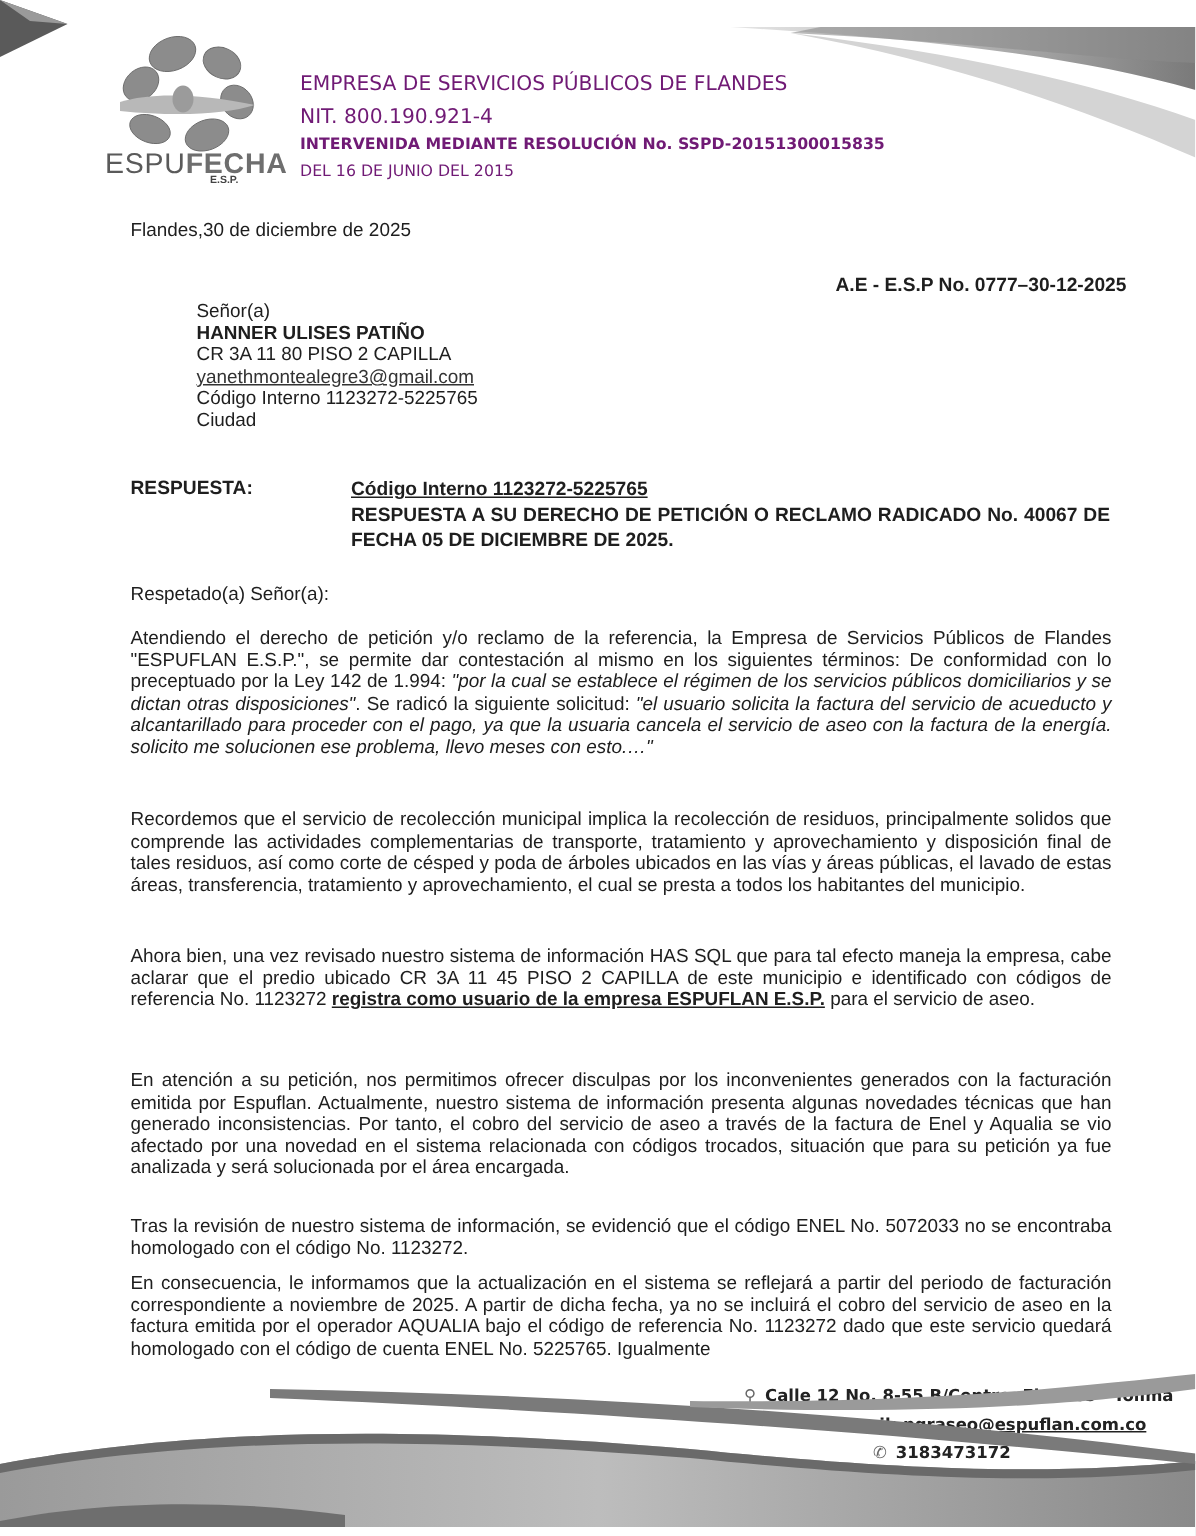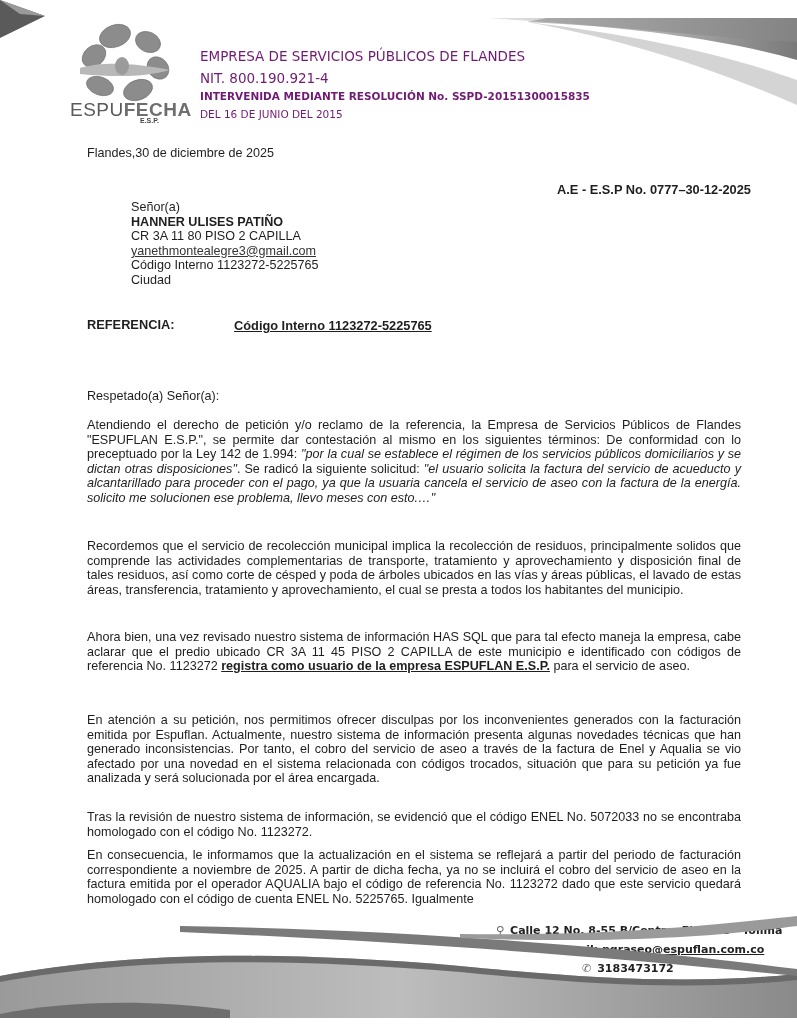--- a/index.html
+++ b/index.html
@@ -103,23 +103,24 @@
 
 <div class="abs txt addr">
   <div>Señor(a)</div>
   <div class="name">HANNER ULISES PATIÑO</div>
   <div>CR 3A  11 80 PISO 2 CAPILLA</div>
   <div class="email">yanethmontealegre3@gmail.com</div>
   <div>Código Interno 1123272-5225765</div>
   <div>Ciudad</div>
 </div>
 
-<div class="abs refer-label">REFERENCIA:</div>
+<div class="abs refer-label">RESPUESTA:</div>
 <div class="abs refer-body">
   <div class="code">Código Interno 1123272-5225765</div>
+  <div class="subject">RESPUESTA A SU DERECHO DE PETICIÓN O RECLAMO RADICADO No. 40067 DE FECHA 05 DE DICIEMBRE DE 2025.</div>
 </div>
 
 <div class="abs txt salute">Respetado(a) Señor(a):</div>
 
 <div class="abs txt para p1"><span>Atendiendo el derecho de petición y/o reclamo de la referencia, la Empresa de Servicios Públicos de Flandes "ESPUFLAN E.S.P.", se permite dar contestación al mismo en los siguientes términos: De conformidad con lo preceptuado por la Ley 142 de 1.994: </span><i>"por la cual se establece el régimen de los servicios públicos domiciliarios y se dictan otras disposiciones"</i><span>. Se radicó la siguiente solicitud: </span><i>"el usuario solicita la factura del servicio de acueducto y alcantarillado para proceder con el pago, ya que la usuaria cancela el servicio de aseo con la factura de la energía. solicito me solucionen ese problema, llevo meses con esto.…"</i></div>
 
 <div class="abs txt para p2">Recordemos que el servicio de recolección municipal implica la recolección de residuos, principalmente solidos que comprende las actividades complementarias de transporte, tratamiento y aprovechamiento y disposición final de tales residuos, así como corte de césped y poda de árboles ubicados en las vías y áreas públicas, el lavado de estas áreas, transferencia, tratamiento y aprovechamiento, el cual se presta a todos los habitantes del municipio.</div>
 
 <div class="abs txt para p3"><span>Ahora bien, una vez revisado nuestro sistema de información HAS SQL que para tal efecto maneja la empresa, cabe aclarar que el predio ubicado CR 3A  11 45 PISO 2 CAPILLA de este municipio e identificado con códigos de referencia No. 1123272 </span><span class="bu">registra como usuario de la empresa ESPUFLAN E.S.P.</span><span> para el servicio de aseo.</span></div>
 

